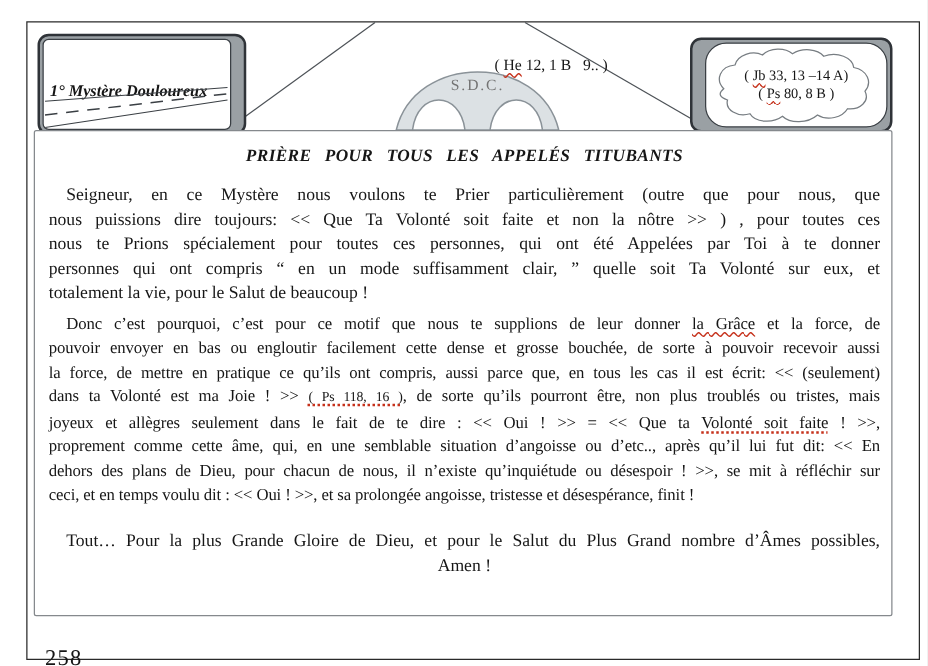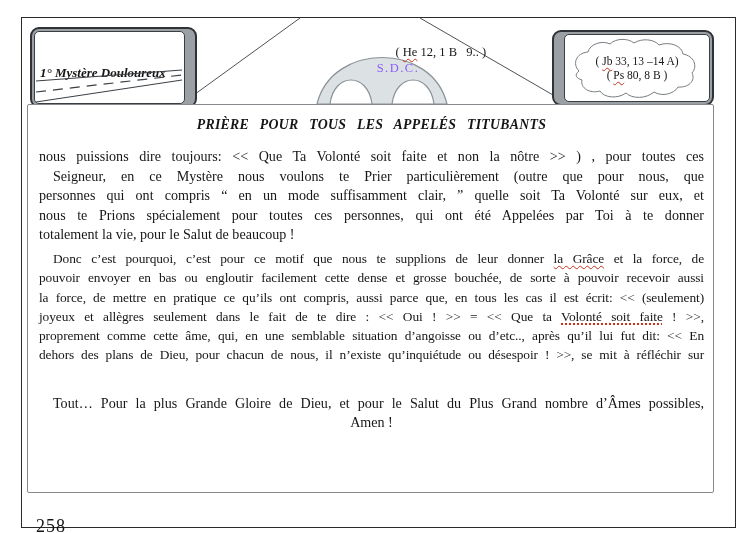--- a/index.html
+++ b/index.html
@@ -28,36 +28,36 @@
   }
   .road-svg { position:absolute; left:0; bottom:0; }
 
   
   .box-right {
     position:absolute; left:552px; top:30px; width:158px; height:72px;
     background:#9aa0a4; border:2px solid #2f3338; border-radius:9px; z-index:2;
   }
   .box-right .inner {
     position:absolute; left:10px; top:2px; right:2px; bottom:2px;
-    background:#ffffff; border:1px solid #3a3f44; border-radius:5px; overflow:hidden;
+    background:#ffffff; border:1px solid #3a3f44; border-radius:17px; overflow:hidden;
   }
   .cloud-svg { position:absolute; left:0; top:0; }
   .cloud-text {
     position:absolute; left:0; top:0; right:0; bottom:0;
     display:flex; flex-direction:column; align-items:center; justify-content:center;
     font-size:11.5px; line-height:14px; white-space:pre;
   }
 
   .center-ref {
     position:absolute; left:383px; top:30px; z-index:2;
     font-size:12.5px; white-space:pre;
   }
   .arch-label {
-    position:absolute; left:356px; top:61px; width:84px; z-index:2;
-    text-align:center; font-size:12.5px; letter-spacing:1.5px; color:#8b5cf6;
+    position:absolute; left:340px; top:61px; width:84px; z-index:2;
+    text-align:center; font-size:12.5px; letter-spacing:1.5px; color:#737373;
   }
 
   .squiggle {
     text-decoration-line:underline; text-decoration-style:wavy;
     text-decoration-color:#c6321c; text-decoration-thickness:1px;
     text-underline-offset:2px;
   }
   .sqdots {
     text-decoration-line:underline; text-decoration-style:dotted;
     text-decoration-color:#c6321c; text-decoration-thickness:1.5px;
@@ -75,21 +75,21 @@
     text-align:center; font-style:italic; font-weight:bold;
     font-size:13.8px; word-spacing:7px; letter-spacing:0.3px;
     margin:3px 0 14px 0;
   }
   .bl { font-size:14.1px; line-height:19.6px; text-align:justify; text-align-last:justify; }
   .bl.last { text-align:left; text-align-last:left; }
   .p2 .bl { font-size:13.4px; line-height:19.3px; letter-spacing:-0.1px; }
   .ind { padding-left:14px; }
   .p1 { margin-top:4px; }
   .p2 { margin-top:4px; }
-  .p3 { margin-top:29px; }
+  .p3 { margin-top:19px; }
   .smallref { font-size:11px; }
   .amen { text-align:center; font-size:14.1px; line-height:19.6px; }
 
   .page-number {
     position:absolute; left:36px; top:516px; font-size:18px; letter-spacing:1px; z-index:4;
   }
 </style>
 </head>
 <body>
 
@@ -138,34 +138,36 @@
         <div><span>( </span><span class="squiggle">Ps</span><span> 80, 8 B )</span></div>
       </div>
     </div>
   </div>
 
   <div class="content-box">
     <div class="content-inner">
       <div class="doc-title">PRIÈRE POUR TOUS LES APPELÉS TITUBANTS</div>
 
       <div class="p1">
+        <div class="bl ind">Seigneur, en ce Mystère nous voulons te Prier particulièrement (outre que pour nous, que</div>
         <div class="bl">nous puissions dire toujours: &lt;&lt; Que Ta Volonté soit faite et non la nôtre &gt;&gt; ) , pour toutes ces</div>
-        <div class="bl ind">Seigneur, en ce Mystère nous voulons te Prier particulièrement (outre que pour nous, que</div>
+        <div class="bl">nous te Prions spécialement pour toutes ces personnes, qui ont été Appelées par Toi à te donner</div>
         <div class="bl">personnes qui ont compris “ en un mode suffisamment clair, ” quelle soit Ta Volonté sur eux, et</div>
-        <div class="bl">nous te Prions spécialement pour toutes ces personnes, qui ont été Appelées par Toi à te donner</div>
         <div class="bl last">totalement la vie, pour le Salut de beaucoup !</div>
       </div>
 
       <div class="p2">
         <div class="bl ind"><span>Donc c’est pourquoi, c’est pour ce motif que nous te supplions de leur donner </span><span class="squiggle">la Grâce</span><span> et la force, de</span></div>
         <div class="bl">pouvoir envoyer en bas ou engloutir facilement cette dense et grosse bouchée, de sorte à pouvoir recevoir aussi</div>
         <div class="bl">la force, de mettre en pratique ce qu’ils ont compris, aussi parce que, en tous les cas il est écrit: &lt;&lt; (seulement)</div>
+        <div class="bl"><span>dans ta Volonté est ma Joie ! &gt;&gt; </span><span class="smallref sqdots">( Ps 118, 16 )</span><span>, de sorte qu’ils pourront être, non plus troublés ou tristes, mais</span></div>
         <div class="bl"><span>joyeux et allègres seulement dans le fait de te dire : &lt;&lt; Oui ! &gt;&gt; = &lt;&lt; Que ta </span><span class="sqdots">Volonté soit faite</span><span> ! &gt;&gt;,</span></div>
         <div class="bl">proprement comme cette âme, qui, en une semblable situation d’angoisse ou d’etc.., après qu’il lui fut dit: &lt;&lt; En</div>
         <div class="bl">dehors des plans de Dieu, pour chacun de nous, il n’existe qu’inquiétude ou désespoir ! &gt;&gt;, se mit à réfléchir sur</div>
+        <div class="bl last">ceci, et en temps voulu dit : &lt;&lt; Oui ! &gt;&gt;, et sa prolongée angoisse, tristesse et désespérance, finit !</div>
       </div>
 
       <div class="p3">
         <div class="bl ind">Tout… Pour la plus Grande Gloire de Dieu, et pour le Salut du Plus Grand nombre d’Âmes possibles,</div>
       </div>
 
       <div class="amen">Amen !</div>
     </div>
   </div>
 

